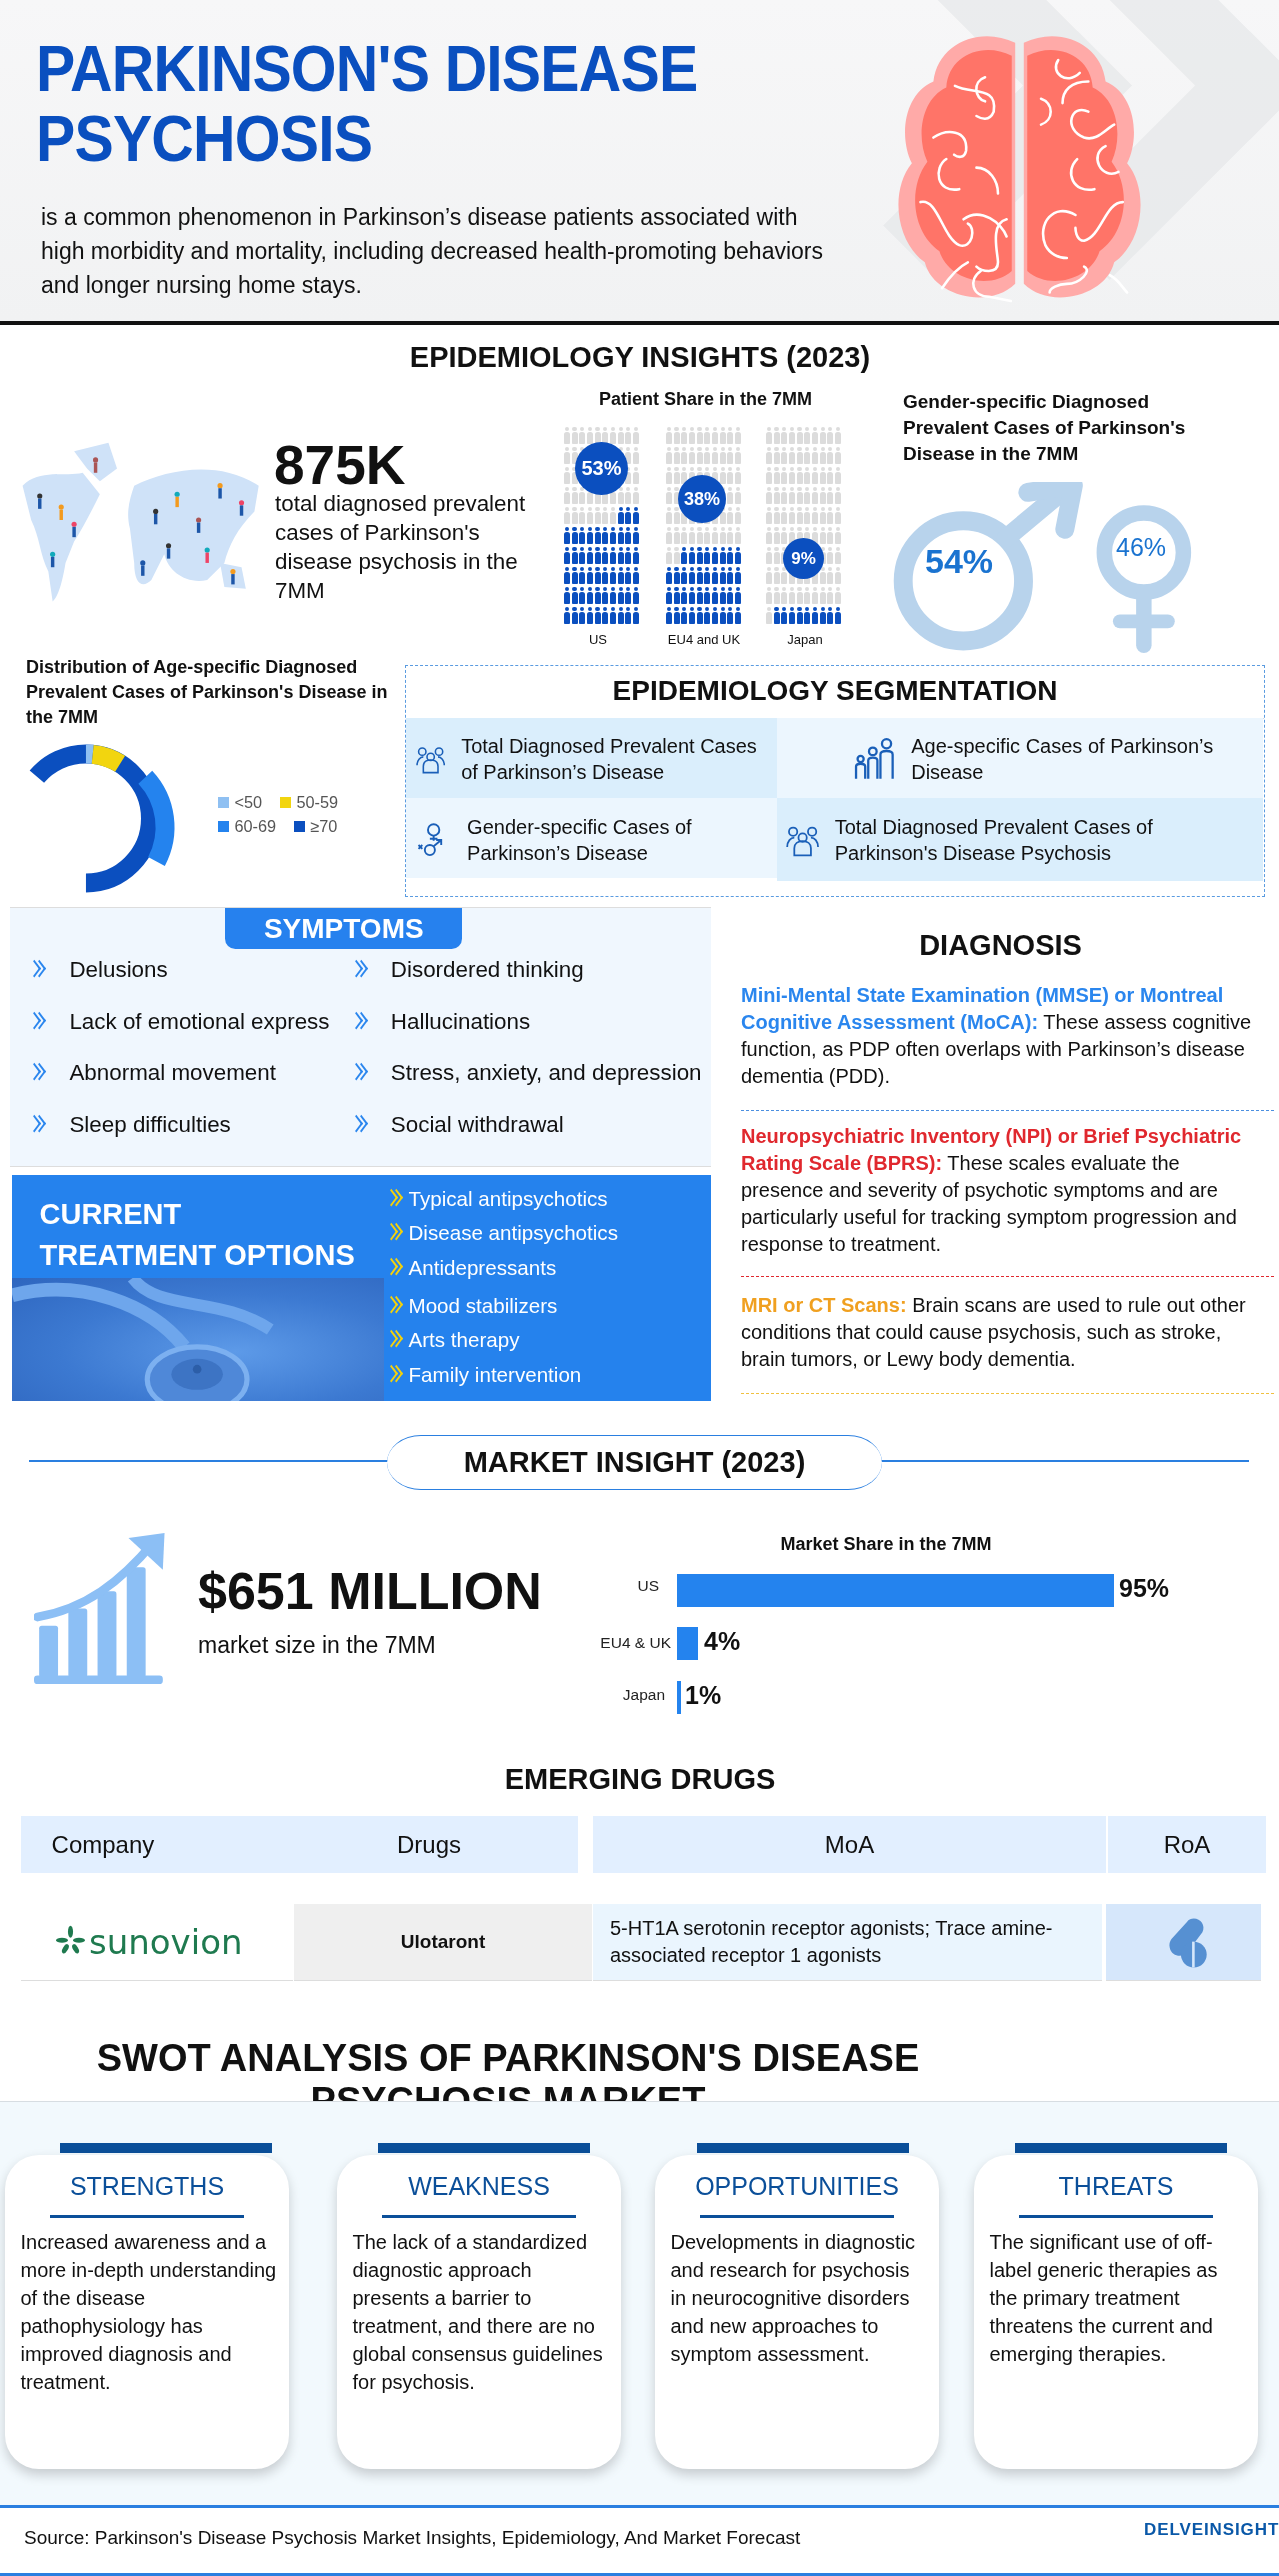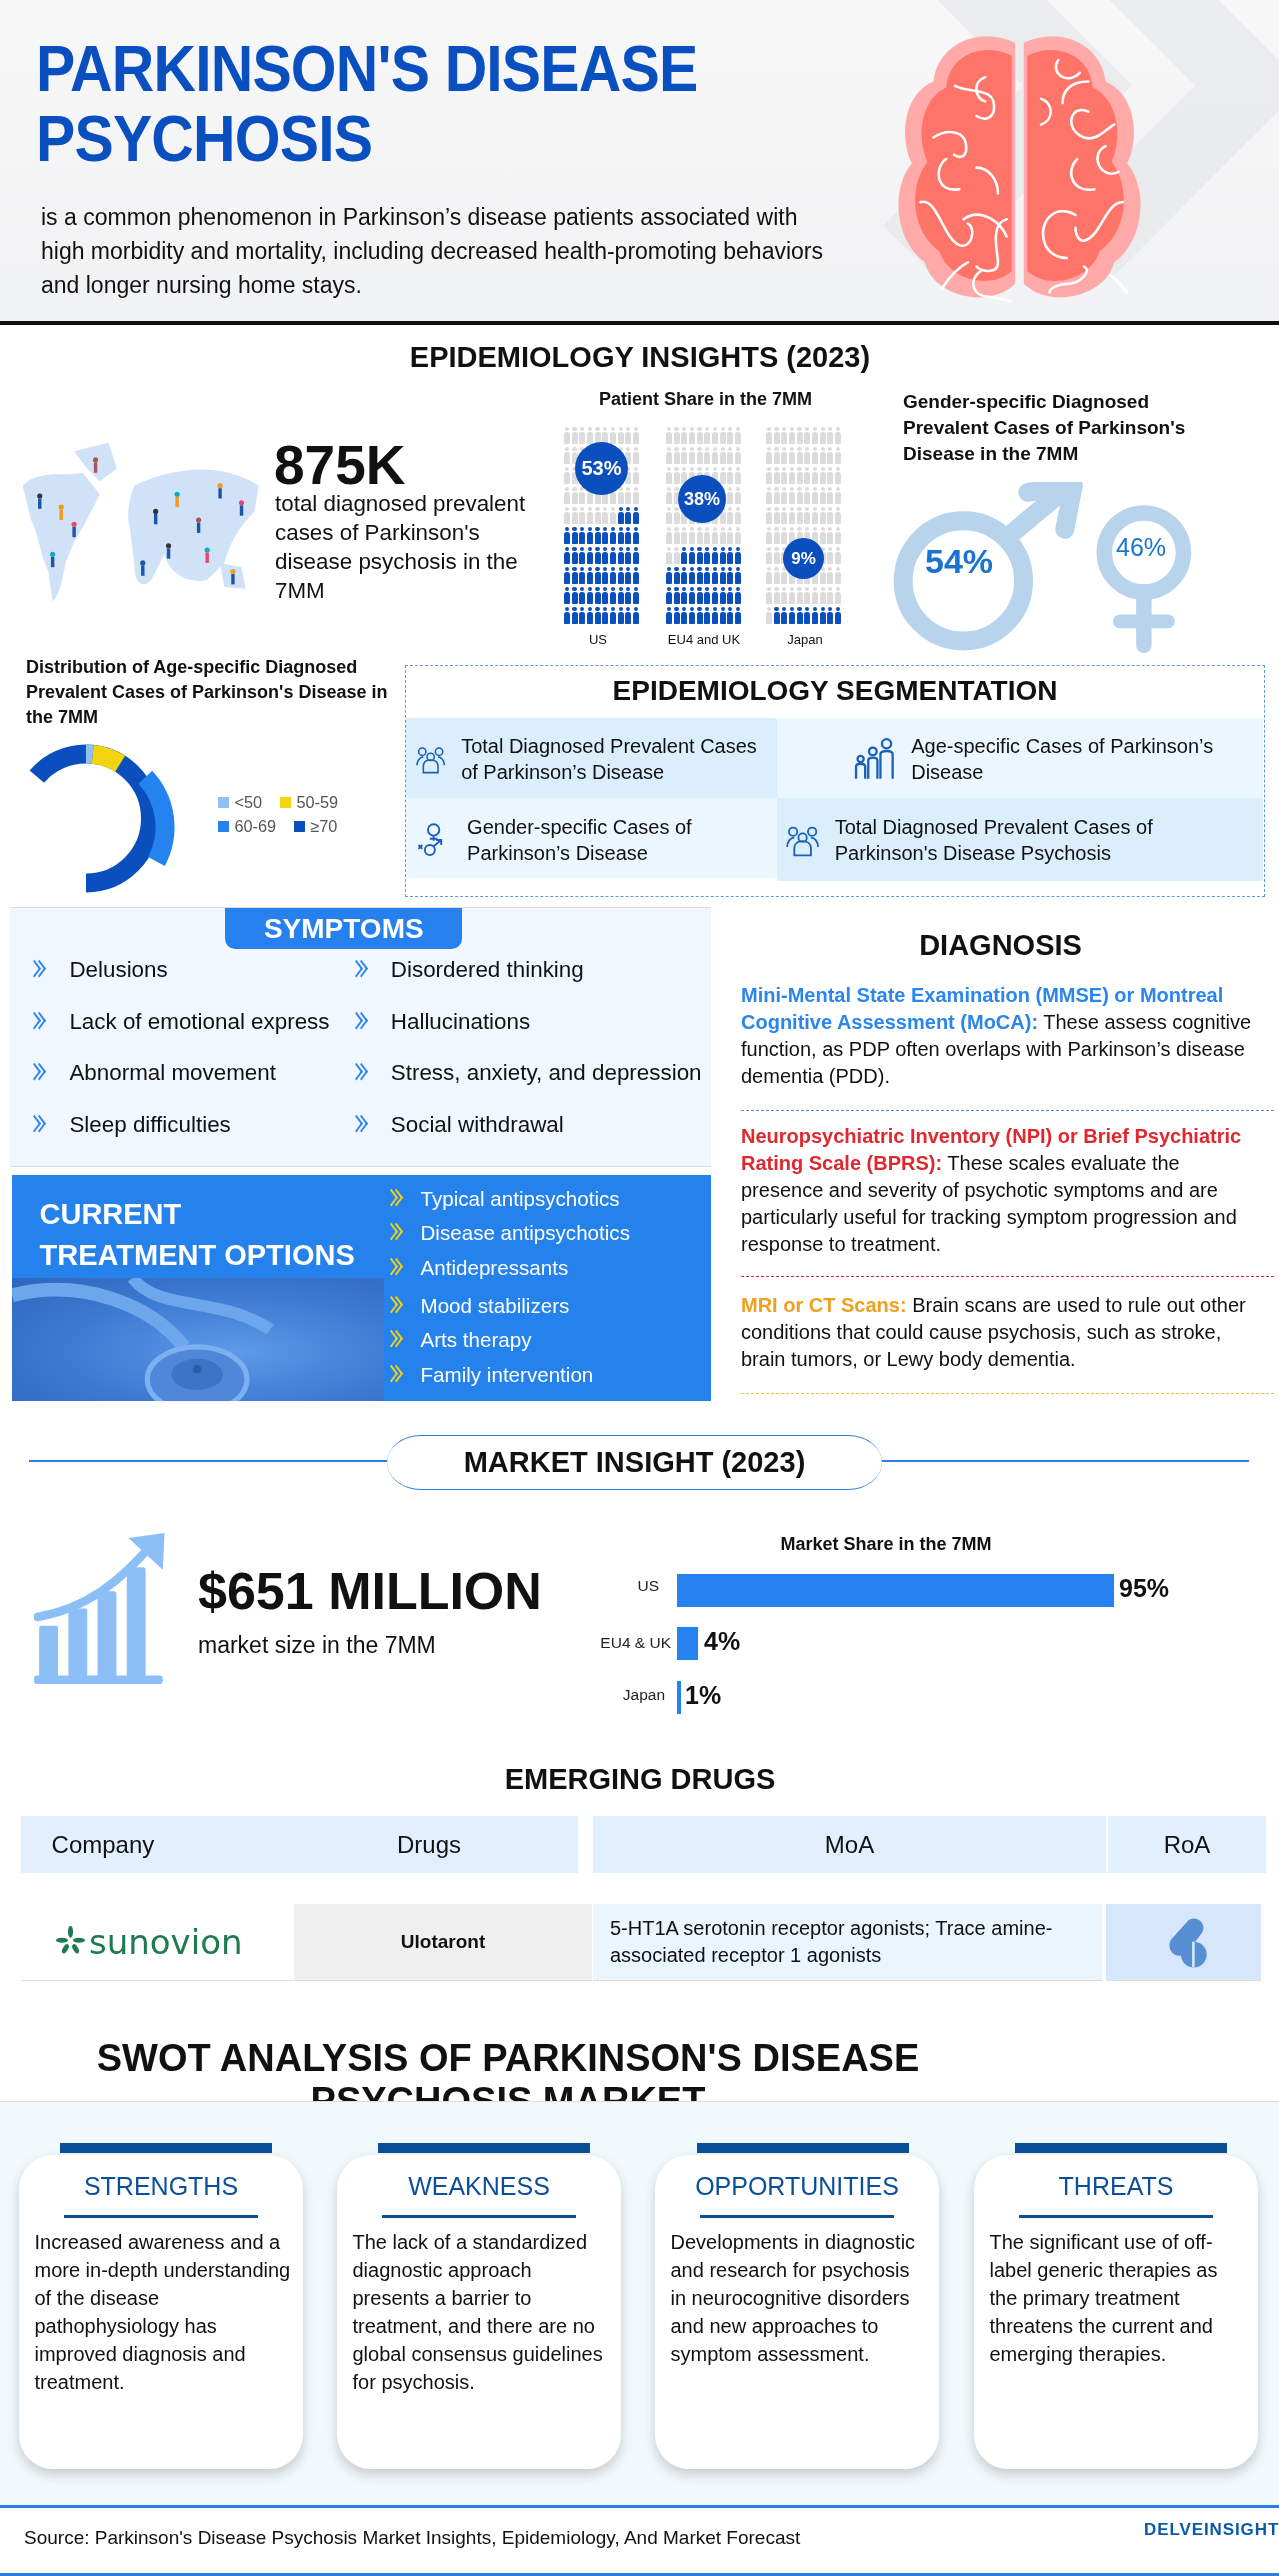--- a/index.html
+++ b/index.html
@@ -38,21 +38,21 @@
 #sym{left:10.3px;top:907px;width:701px;height:260px;background:#f0f7fe;border-top:0.9px solid #ddd;border-bottom:0.9px solid #ddd}
 #sym-tab{left:215px;top:0;width:237px;height:41px;background:#2681ee;border-radius:0 0 10.3px 10.3px;color:#fff;font-size:28px;font-weight:700;text-align:center;line-height:41px}
 .sym-item{position:absolute;font-size:22.4px;display:flex;align-items:center;gap:23px}
 .chevron{display:inline-block;width:15.5px;height:19px;position:relative}
 .chevron:before,.chevron:after{content:"";position:absolute;top:2.6px;width:8.6px;height:8.6px;border-right:2.6px solid currentColor;border-top:2.6px solid currentColor;transform:rotate(45deg) skew(8deg,8deg)}
 .chevron:before{left:-1.7px}.chevron:after{left:3.4px}
 
 #trt{left:12px;top:1175px;width:699px;height:226px;background:#2582ed}
 #trt-img{left:0;top:103px;width:372px;height:123px;background:radial-gradient(ellipse at 60% 60%,#5d9ae8,#3c79d1 55%,#2e66bf);overflow:hidden}
 #trt-title{left:27.5px;top:19px;font-size:29px;font-weight:700;color:#fff;line-height:41px}
-.trt-item{position:absolute;left:376px;font-size:20.6px;color:#fff;display:flex;align-items:center;gap:17px}
+.trt-item{position:absolute;left:376px;font-size:20.6px;color:#fff;display:flex;align-items:center;gap:5px}
 
 #dx-title{left:722px;top:929px;width:557px;font-size:29px}
 .dx{position:absolute;left:741px;width:525px;font-size:20px;line-height:27px}
 .dx b{font-weight:700}
 .dx-sep{position:absolute;left:741px;width:533px;border-top:1.7px dashed}
 
 #mk-line{left:29px;top:1460px;width:1220px;border-top:2.6px solid #2a7fe0}
 #mk-banner{left:387px;top:1435px;width:495px;height:55px;background:#fff;border-top:1.7px solid #2a7fe0;border-bottom:1.7px solid #2a7fe0;border-radius:34px/27.5px;font-size:29px;font-weight:700;text-align:center;line-height:52px}
 #mk-big{left:198px;top:1561px;font-size:52px;font-weight:700;color:#111}
 #mk-desc{left:198px;top:1632px;font-size:23px}
@@ -707,21 +707,21 @@
         <circle cx="44" cy="46" r="15"></circle>
         <rect x="42" y="31" width="3" height="30" fill="#d6e7fb"></rect>
       </g>
     </svg>
 </div>
 
 <div class="abs sec-title" id="swot-title">SWOT ANALYSIS OF PARKINSON'S DISEASE PSYCHOSIS MARKET</div>
 <div class="abs" id="swot-bg"></div>
 
 <div class="card-top" style="left:60px"></div>
-<div class="card" style="left:19px">
+<div class="card" style="left:5px">
   <div class="card-h">STRENGTHS</div>
     <div class="card-ul"></div>
   <div class="card-p">Increased awareness and a more in-depth understanding of the disease pathophysiology has improved diagnosis and treatment.</div>
 </div>
 <div class="card-top" style="left:378px"></div>
 <div class="card" style="left:337px">
   <div class="card-h">WEAKNESS</div>
     <div class="card-ul"></div>
   <div class="card-p">The lack of a standardized diagnostic approach presents a barrier to treatment, and there are no global consensus guidelines for psychosis.</div>
 </div>

